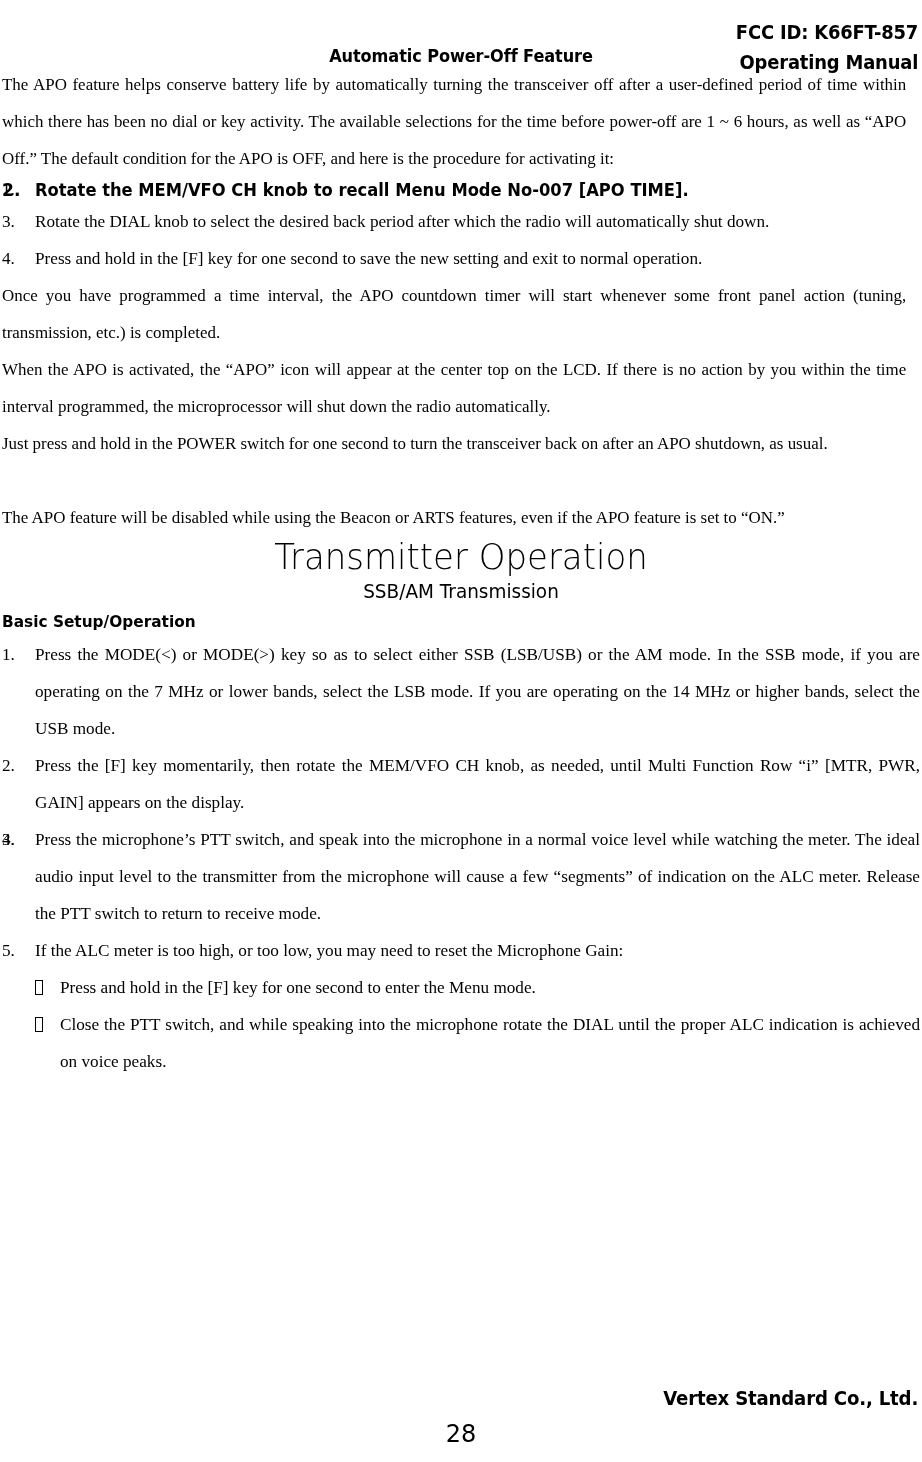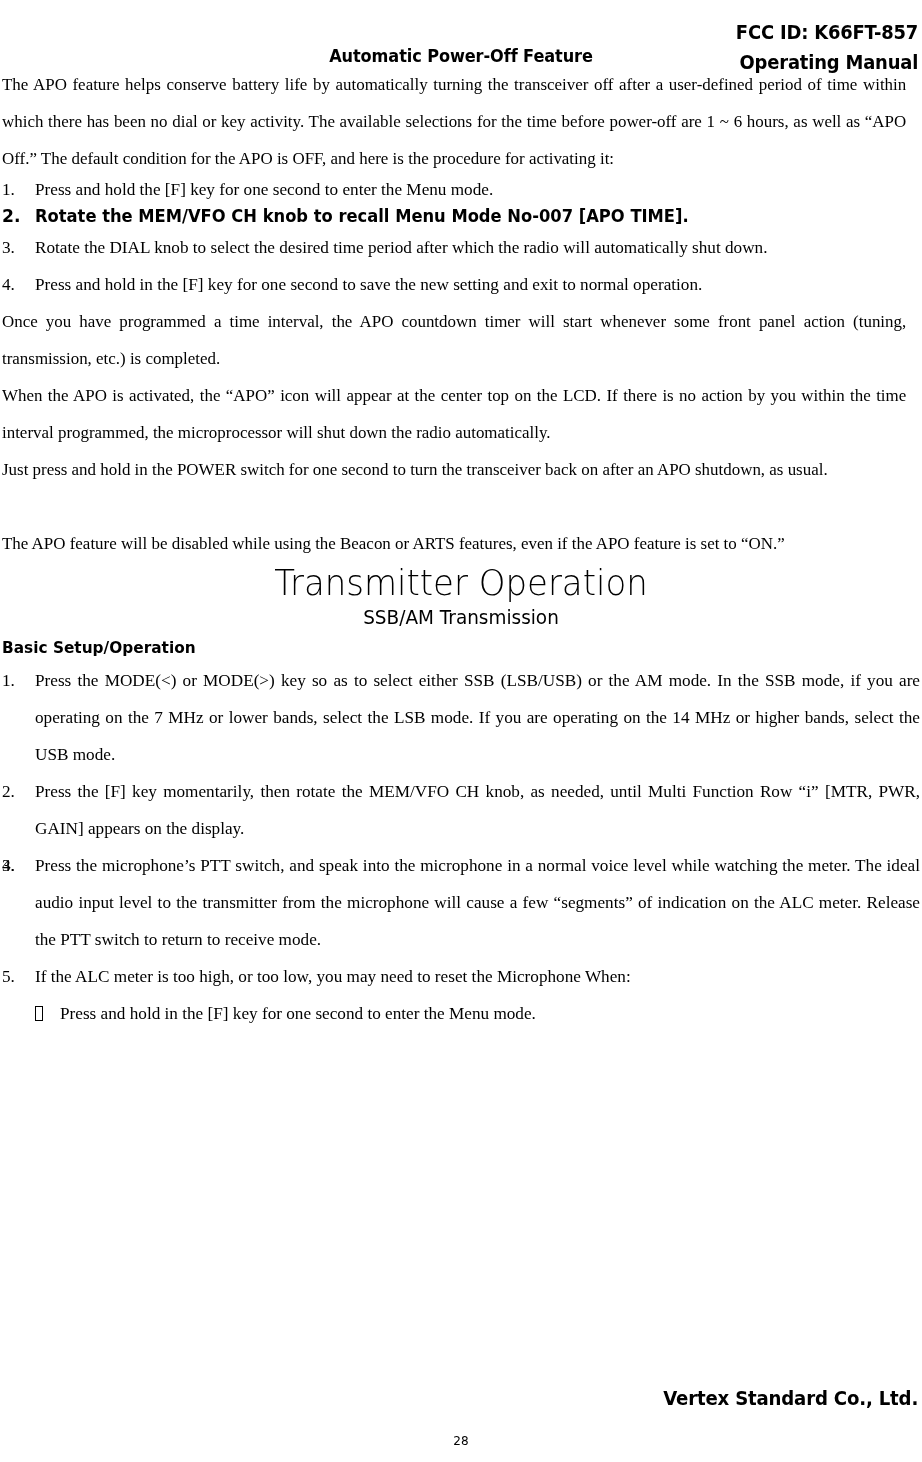--- a/index.html
+++ b/index.html
@@ -170,21 +170,21 @@
     white-space: nowrap;
   }
   .footer-page {
     position: absolute;
     left: 0;
     right: 0;
     bottom: 14px;
     text-align: center;
     font-family: "DejaVu Sans", "Liberation Sans", sans-serif;
     font-weight: normal;
-    font-size: 12px;
+    font-size: 24px;
   }
 
   .content {
     position: absolute;
     left: 2px;
     top: 0;
     width: 918px;
   }
 </style>
 </head>
@@ -198,30 +198,30 @@
   </div>
 
   <div class="content">
 
     <div class="section-title">Automatic Power-Off Feature</div>
 
     <p class="para">The APO feature helps conserve battery life by automatically turning the transceiver off after a user-defined period of time within which there has been no dial or key activity. The available selections for the time before power-off are 1 ~ 6 hours, as well as “APO Off.” The default condition for the APO is OFF, and here is the procedure for activating it:</p>
 
     <ol class="numlist compact">
       <li>
-        <span class="num">1.</span><span class="txt">Press and hold the [F] key for one second to enter the Menu mode.</span>
+        <span class="num">1.</span>
       </li>
       <li class="sansline">
         <span class="num">2.</span><span class="txt">Rotate the MEM/VFO CH knob to recall Menu Mode No-007 [APO TIME].</span>
       </li>
     </ol>
 
     <ol class="numlist">
       <li>
-        <span class="num">3.</span><span class="txt">Rotate the DIAL knob to select the desired time period after which the radio will automatically shut down.</span>
+        <span class="num">3.</span><span class="txt">Rotate the DIAL knob to select the desired back period after which the radio will automatically shut down.</span>
       </li>
       <li>
         <span class="num">4.</span><span class="txt">Press and hold in the [F] key for one second to save the new setting and exit to normal operation.</span>
       </li>
     </ol>
 
     <p class="para">Once you have programmed a time interval, the APO countdown timer will start whenever some front panel action (tuning, transmission, etc.) is completed.</p>
     <p class="para">When the APO is activated, the “APO” icon will appear at the center top on the LCD. If there is no action by you within the time interval programmed, the microprocessor will shut down the radio automatically.</p>
     <p class="para nojust">Just press and hold in the POWER switch for one second to turn the transceiver back on after an APO shutdown, as usual.</p>
 
@@ -241,27 +241,30 @@
       <li>
         <span class="num">2.</span><span class="txt">Press the [F] key momentarily, then rotate the MEM/VFO CH knob, as needed, until Multi Function Row “i” [MTR, PWR, GAIN] appears on the display.</span>
       </li>
       <li>
         <span class="num">3.</span>
       </li>
       <li>
         <span class="num">4.</span><span class="txt">Press the microphone’s PTT switch, and speak into the microphone in a normal voice level while watching the meter. The ideal audio input level to the transmitter from the microphone will cause a few “segments” of indication on the ALC meter. Release the PTT switch to return to receive mode.</span>
       </li>
       <li>
-        <span class="num">5.</span><span class="txt">If the ALC meter is too high, or too low, you may need to reset the Microphone When:</span>
+        <span class="num">5.</span><span class="txt">If the ALC meter is too high, or too low, you may need to reset the Microphone Gain:</span>
       </li>
     </ol>
 
     <ul class="boxlist">
       <li>
         <span class="tofu"></span><span class="txt">Press and hold in the [F] key for one second to enter the Menu mode.</span>
+      </li>
+      <li>
+        <span class="tofu"></span><span class="txt">Close the PTT switch, and while speaking into the microphone rotate the DIAL until the proper ALC indication is achieved on voice peaks.</span>
       </li>
     </ul>
 
   </div>
 
   <div class="footer-company">Vertex Standard Co., Ltd.</div>
   <div class="footer-page">28</div>
 
 </div>
 

